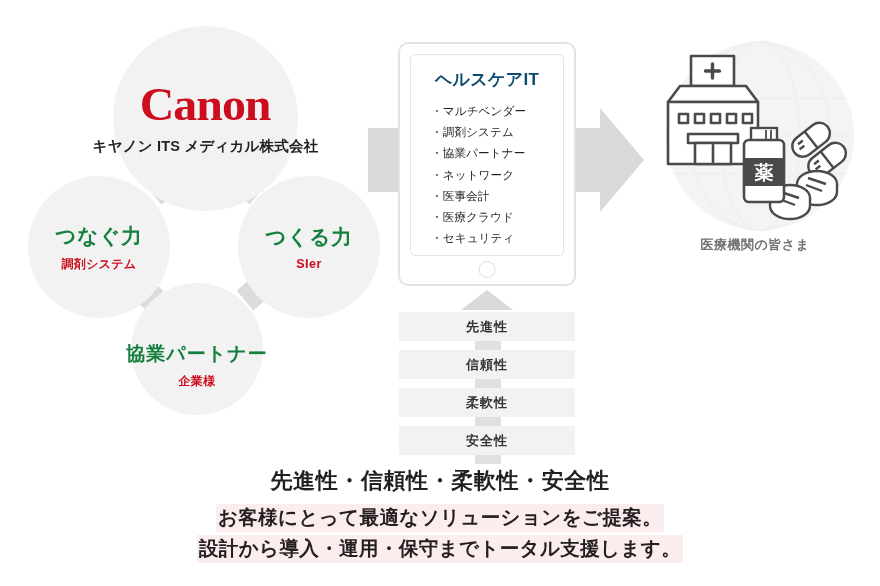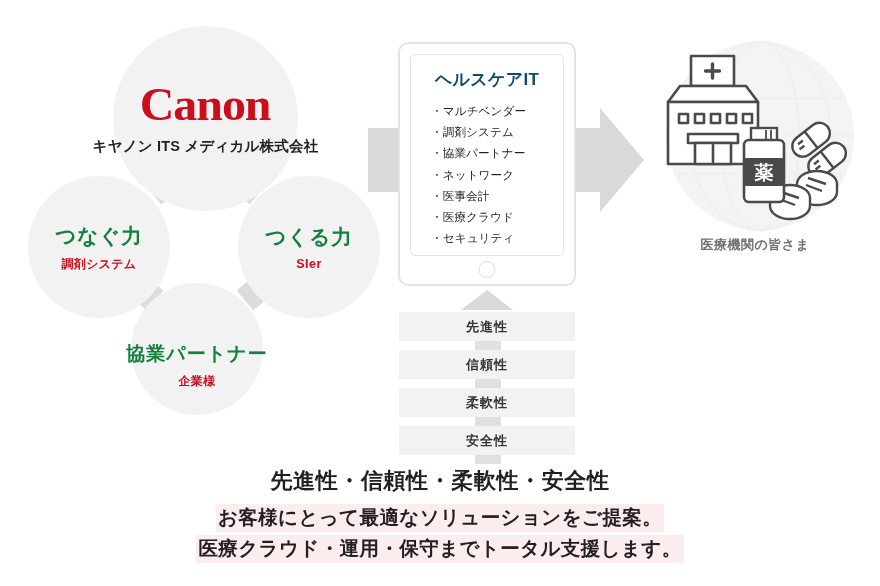--- a/index.html
+++ b/index.html
@@ -189,21 +189,21 @@
   <div class="bar-link" style="top:417px;"></div>
   <div class="bar" style="top:426px;">安全性</div>
   <div class="bar-link" style="top:455px;"></div>
 
   <div class="sum-line" style="top:466px;">先進性・信頼性・柔軟性・安全性</div>
 
   <div class="hl-line" style="top:504px;">
     <span>お客様にとって最適なソリューションをご提案。</span>
   </div>
   <div class="hl-line" style="top:535px;">
-    <span>医療クラウド・運用・保守までトータル支援します。</span>
+    <span>設計から導入・運用・保守までトータル支援します。</span>
   </div>
 
   <svg class="globe" viewBox="0 0 200 200">
     <g fill="none" stroke="#f0f0f0" stroke-width="2.5">
       <circle cx="100" cy="100" r="96" fill="#f4f4f4" stroke="none"></circle>
       <ellipse cx="100" cy="100" rx="40" ry="96"></ellipse>
       <ellipse cx="100" cy="100" rx="72" ry="96"></ellipse>
       <path d="M12 62 H188"></path>
       <path d="M4 100 H196"></path>
       <path d="M12 138 H188"></path>

